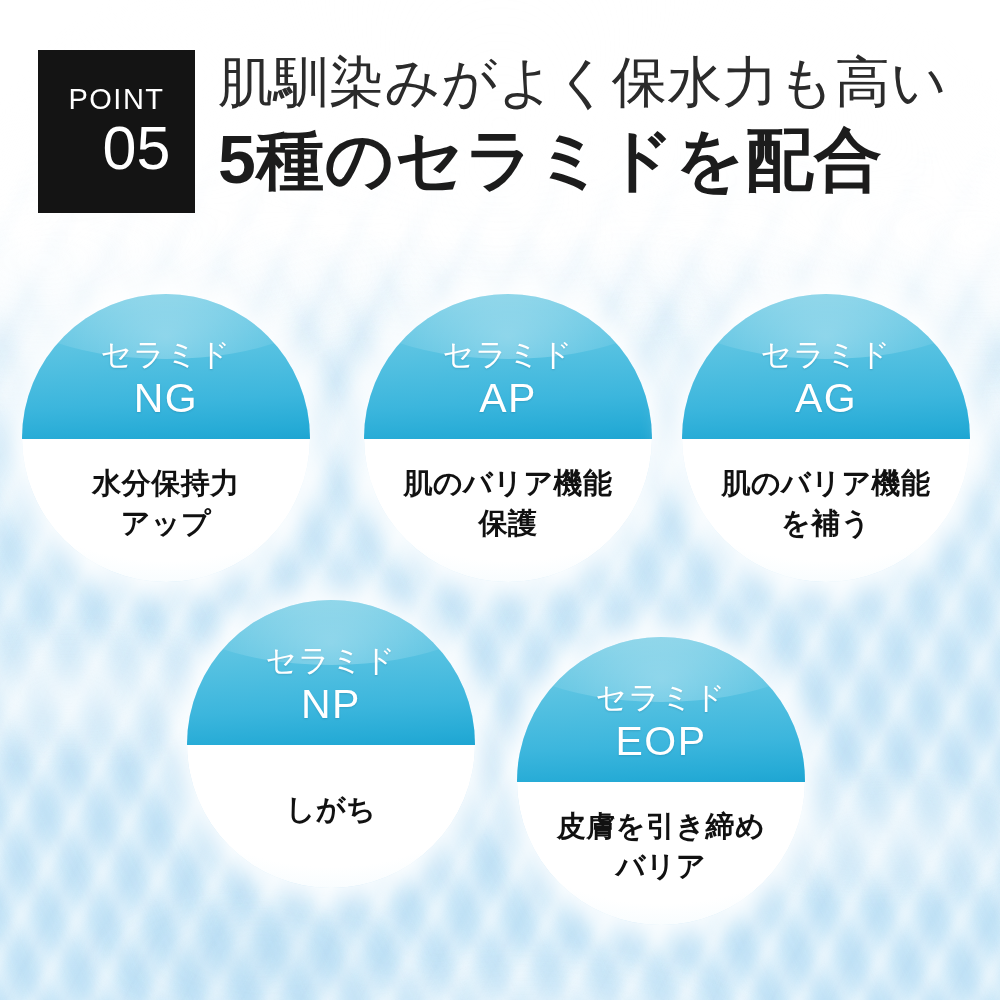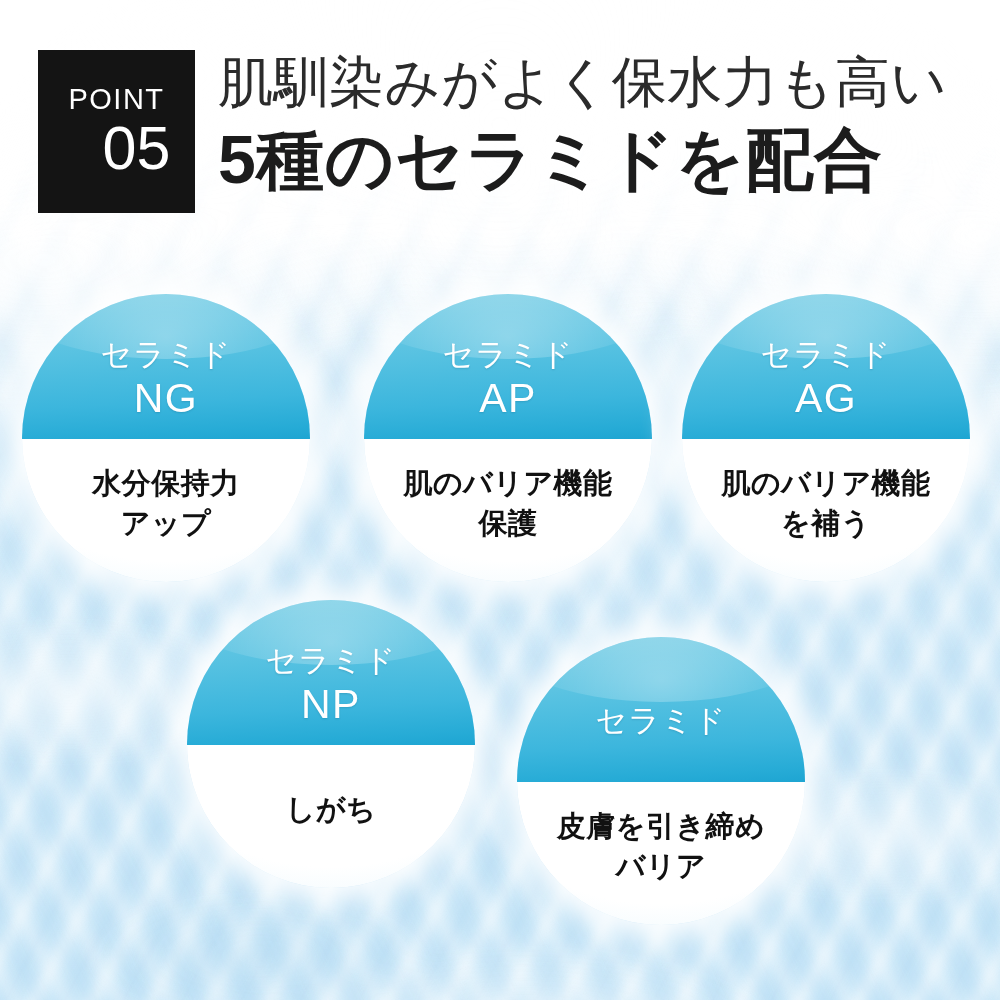--- a/index.html
+++ b/index.html
@@ -290,20 +290,21 @@
         <div class="ct-code">NP</div>
       </div>
       <div class="half-bottom">
         <div class="cb-line">しがち</div>
       </div>
     </div>
 
     <div class="bubble pos-4">
       <div class="half-top">
         <div class="ct-label">セラミド</div>
+        <div class="ct-code">EOP</div>
       </div>
       <div class="half-bottom">
         <div class="cb-line">皮膚を引き締め</div>
         <div class="cb-line">バリア</div>
       </div>
     </div>
 
   </div>
 
 </div>

